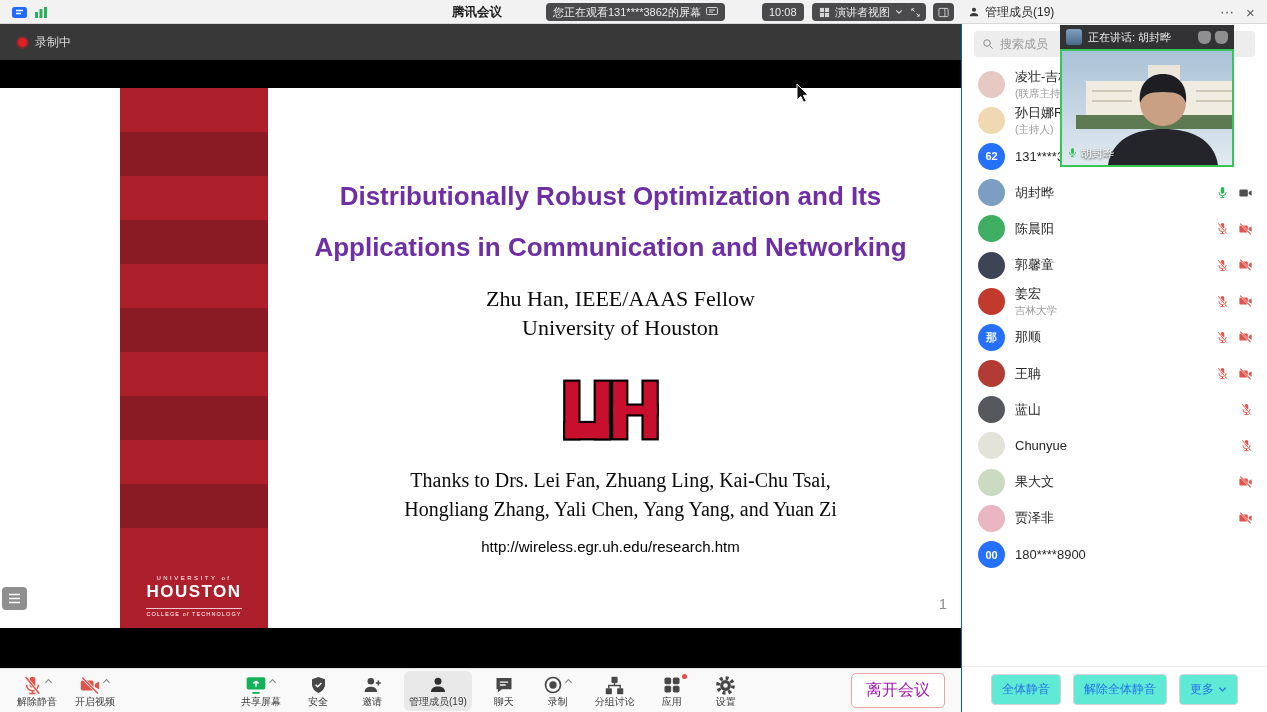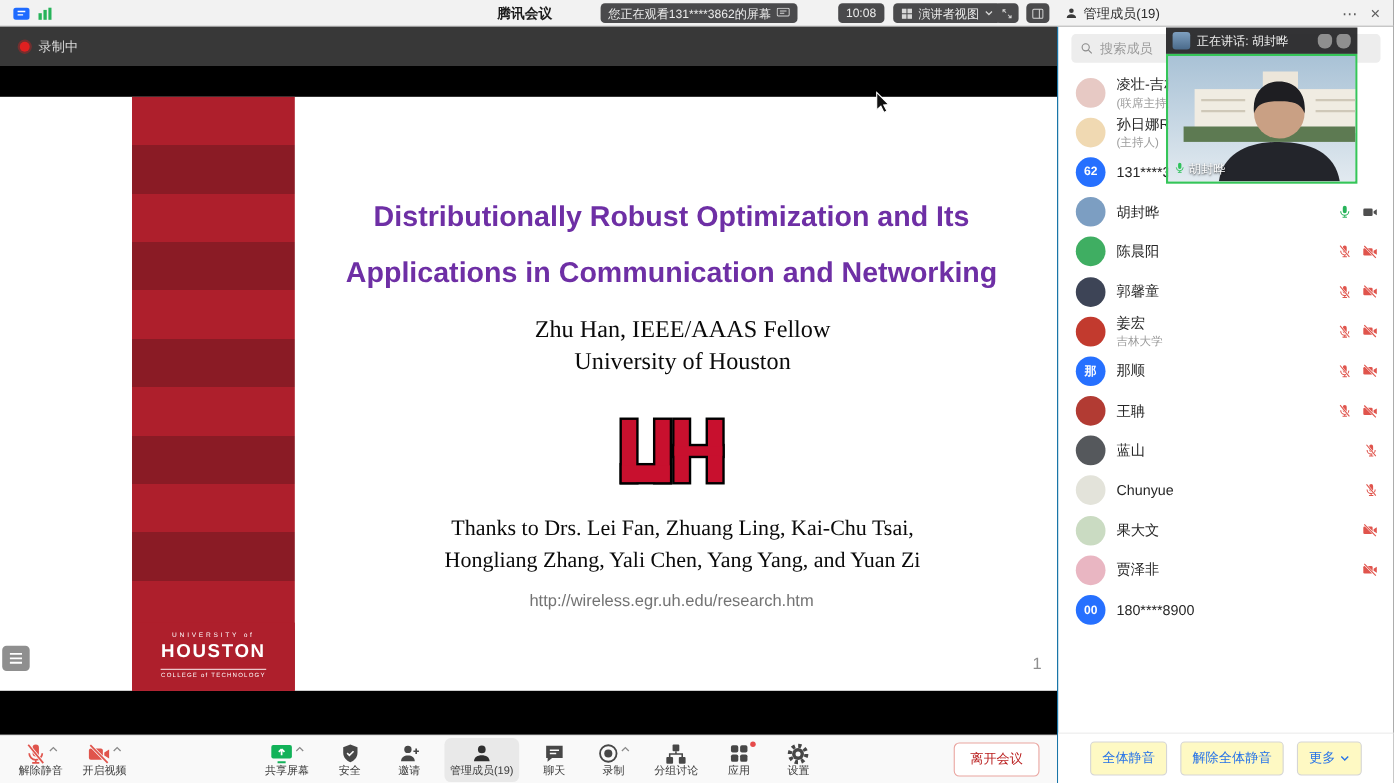--- a/index.html
+++ b/index.html
@@ -36,35 +36,35 @@
 
 
 .toolbar{position:absolute;left:0;right:0;bottom:0;height:44px;background:#f9f9f9;border-top:1px solid #e3e3e3;display:flex;align-items:center;padding:0 12px;}
 .tb-left{display:flex;gap:8px;}
 .tb-center{display:flex;gap:10px;margin-left:116px;align-items:center;}
 .tb-item{position:relative;display:flex;flex-direction:column;align-items:center;justify-content:center;min-width:44px;height:40px;cursor:pointer;padding:0 5px;border-radius:6px;}
 .tb-item.active{background:#e9e9e9;}
 .tb-iconrow{height:22px;display:flex;align-items:center;gap:1px;}
 .tb-label{font-size:10px;color:#3a3a3a;line-height:1;margin-top:1px;white-space:nowrap;}
 .tb-dot{position:absolute;top:3px;right:7px;width:5px;height:5px;background:#e64b4b;border-radius:50%;}
-.leave-btn{margin-left:auto;margin-right:4px;color:#b91c1c;border:1px solid #eaa5a0;background:#fff;border-radius:5px;font-size:12px;padding:6px 14px;cursor:pointer;}
+.leave-btn{margin-left:auto;margin-right:4px;color:#a21caf;border:1px solid #eaa5a0;background:#fff;border-radius:5px;font-size:16px;padding:6px 14px;cursor:pointer;}
 
 
 .panel{position:absolute;top:24px;left:961px;right:0;bottom:0;background:#fff;border-left:1px solid #0369a1;}
 .search-wrap{position:absolute;top:7px;left:12px;right:12px;height:26px;background:#ededed;border-radius:4px;display:flex;align-items:center;padding:0 8px;gap:6px;cursor:text;}
 .search-ph{color:#9b9b9b;font-size:12px;}
 .member-list{position:absolute;top:42px;left:0;right:0;bottom:46px;overflow:hidden;}
 .member-row{height:36.2px;display:flex;align-items:center;padding:0 14px 0 16px;}
 .avatar{width:27px;height:27px;border-radius:50%;flex:none;display:flex;align-items:center;justify-content:center;color:#fff;font-size:11px;font-weight:bold;overflow:hidden;}
 .member-text{margin-left:10px;min-width:0;overflow:hidden;}
 .member-name{font-size:13px;color:#262626;white-space:nowrap;}
 .member-role{font-size:10.5px;color:#9b9b9b;margin-top:1px;white-space:nowrap;}
 .member-status{margin-left:auto;display:flex;align-items:center;gap:9px;flex:none;}
 .panel-footer{position:absolute;bottom:0;left:0;right:0;height:46px;background:#fff;border-top:1px solid #ececec;display:flex;align-items:center;justify-content:center;gap:12px;}
-.pf-btn{border:1px solid #d5d5d5;border-radius:4px;background:#fef9c3;color:#2673e8;font-size:12px;padding:6px 10px;display:flex;align-items:center;gap:4px;cursor:pointer;white-space:nowrap;}
+.pf-btn{border:1px solid #d5d5d5;border-radius:4px;background:#5eead4;color:#2673e8;font-size:12px;padding:6px 10px;display:flex;align-items:center;gap:4px;cursor:pointer;white-space:nowrap;}
 
 
 .video-float{position:absolute;left:1060px;top:25px;width:174px;z-index:6;}
 .vf-banner{height:24px;background:rgba(38,38,40,.94);display:flex;align-items:center;padding:0 6px;gap:6px;}
 .vf-thumb{width:16px;height:16px;border-radius:3px;background:linear-gradient(#7fa0c0,#4a6a8a);flex:none;}
 .vf-text{color:#ededed;font-size:11px;white-space:nowrap;}
 .vf-hands{margin-left:auto;display:flex;gap:4px;}
 .hand{width:13px;height:13px;border-radius:4px 4px 6px 6px;background:#8f8f8f;}
 .vf-frame{position:relative;height:118px;border:2px solid #35c559;overflow:hidden;background:linear-gradient(#b7cbdc,#dfe8ee);}
 .vf-badge{position:absolute;left:5px;bottom:4px;display:flex;align-items:center;gap:3px;color:#fff;font-size:11px;text-shadow:0 1px 2px rgba(0,0,0,.85);}
@@ -173,21 +173,21 @@
                 <rect x="32" y="6" width="12" height="52"></rect>
                 <rect x="4" y="44" width="40" height="14"></rect>
               <rect x="48" y="6" width="12" height="52"></rect>
                 <rect x="76" y="6" width="12" height="52"></rect>
                 <rect x="48" y="28" width="40" height="8"></rect>
             </g>
           </svg>
         </div>
         <div class="slide-line s-serif" style="top:381px;font-size:20px">Thanks to Drs. Lei Fan, Zhuang Ling, Kai-Chu Tsai,</div>
         <div class="slide-line s-serif" style="top:410px;font-size:20px">Hongliang Zhang, Yali Chen, Yang Yang, and Yuan Zi</div>
-        <div class="slide-line" style="top:450px;font-size:15px;color:#737373">http://wireless.egr.uh.edu/research.htm</div>
+        <div class="slide-line" style="top:450px;font-size:15px;color:#000000">http://wireless.egr.uh.edu/research.htm</div>
         <div class="s-page">1</div>
       </div>
     </div>
 
     <div class="toolbar">
       <div class="tb-left">
           <div class="tb-item">
             <div class="tb-iconrow">
               <svg width="21" height="21" viewBox="0 0 24 24">
   <path fill="#e0544c" d="M12 14.5a3.3 3.3 0 0 0 3.3-3.3V5.3a3.3 3.3 0 1 0-6.6 0v5.9A3.3 3.3 0 0 0 12 14.5z"></path>

